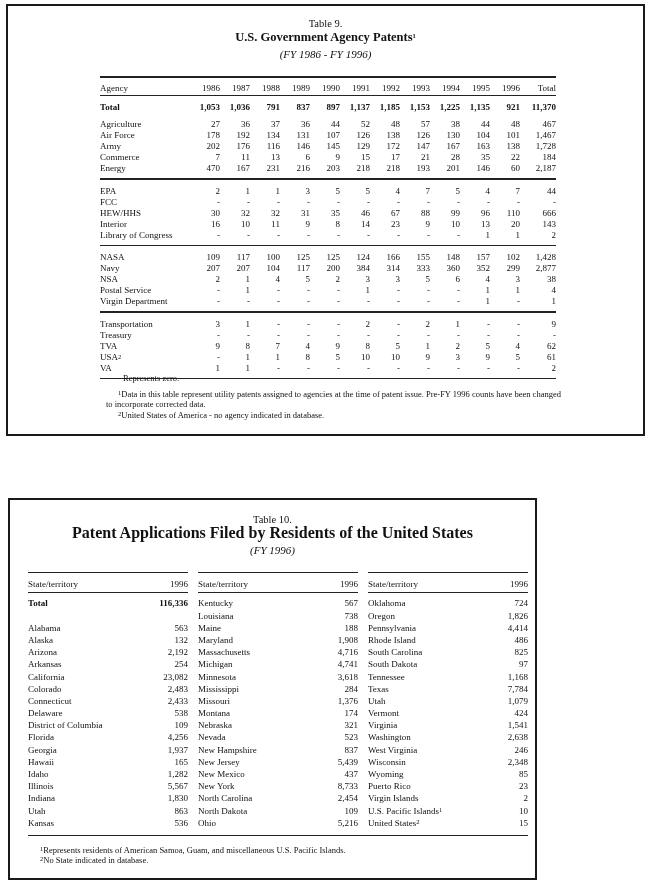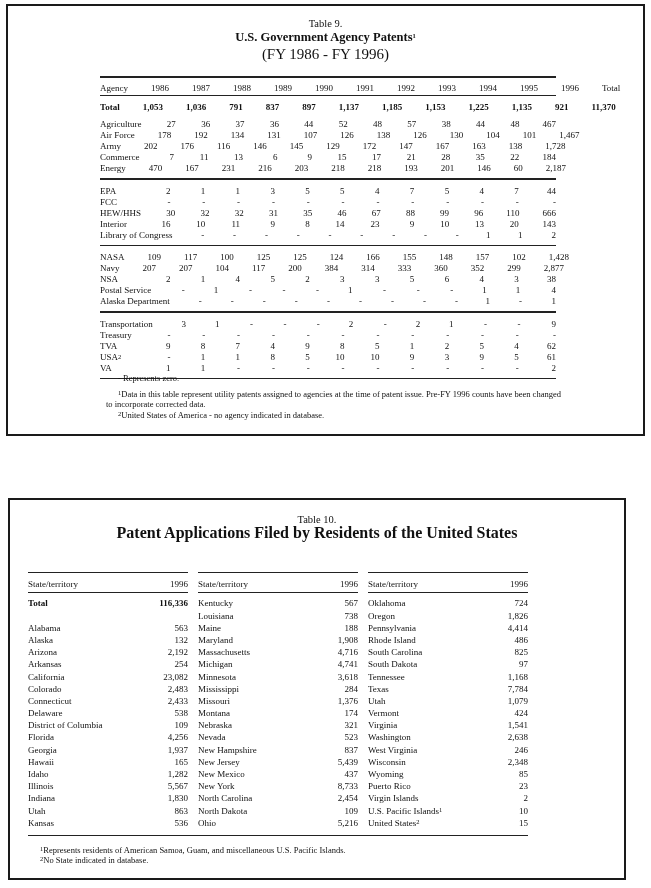--- a/index.html
+++ b/index.html
@@ -6,33 +6,33 @@
   body {
     width: 651px; height: 888px; position: relative; overflow: hidden;
     font-family: "Liberation Serif", "DejaVu Serif", serif; color: #111;
   }
   .panel {
     position: absolute; background: #fff;
     border: 2px solid #1a1a1a;
     box-sizing: border-box;
   }
   #t9 { left: 6px; top: 4px; width: 639px; height: 432px; }
-  #t10 { left: 8px; top: 498px; width: 618px; height: 382px; }
+  #t10 { left: 8px; top: 498px; width: 529px; height: 382px; }
 
   .caption { text-align: center; font-size: 10.5px; line-height: 12px; }
   .title { text-align: center; font-weight: bold; font-size: 12.5px; line-height: 14px; }
-  .subtitle { text-align: center; font-size: 15px; line-height: 12px; }
+  .subtitle { text-align: center; font-size: 11px; line-height: 12px; font-style: italic; }
   sup { font-size: 6.5px; vertical-align: top; position: relative; top: -1px; }
 
   
   #t9 .caption { margin-top: 12px; }
   #t9 .subtitle { margin-top: 4px; }
   .t9wrap { position: absolute; left: 92px; top: 70px; width: 456px; font-size: 9px; }
   .rule { height: 1.5px; background: #222; }
-  .t9row { display: flex; height: 11px; line-height: 11px; white-space: nowrap; gap: 23px; }
+  .t9row { display: flex; height: 11px; line-height: 11px; white-space: nowrap; }
   .t9row .lbl { width: 90px; text-align: left; }
   .t9row .c { width: 30px; text-align: right; }
   .t9row .c.tot { width: 36px; }
   .t9row.bold { font-weight: bold; }
   .t9hdr { height: 14px; line-height: 14px; margin-top: 3px; }
   .gap4 { height: 4px; }
   .gap6 { height: 6px; }
   .notes { position: absolute; left: 98px; top: 367px; width: 460px; font-size: 8.5px; line-height: 10.5px; }
   .notes p { margin: 0; }
   .notes .n0 { margin-left: 12px; margin-bottom: 5px; }
@@ -307,21 +307,21 @@
           <span class="c">-</span>
           <span class="c">1</span>
           <span class="c">-</span>
           <span class="c">-</span>
           <span class="c">-</span>
           <span class="c">1</span>
           <span class="c">1</span>
           <span class="c tot">4</span>
         </div>
         <div class="t9row">
-          <span class="lbl">Alaska Department</span>
+          <span class="lbl">Virgin Department</span>
           <span class="c">-</span>
           <span class="c">-</span>
           <span class="c">-</span>
           <span class="c">-</span>
           <span class="c">-</span>
           <span class="c">-</span>
           <span class="c">-</span>
           <span class="c">-</span>
           <span class="c">-</span>
           <span class="c">1</span>
@@ -414,20 +414,21 @@
   <div class="notes">
     <p class="n0">- Represents zero.</p>
     <p class="ind"><sup>1</sup><span>Data in this table represent utility patents assigned to agencies at the time of patent issue. Pre-FY 1996 counts have been changed to incorporate corrected data.</span></p>
     <p class="ind"><sup>2</sup><span>United States of America - no agency indicated in database.</span></p>
   </div>
 </div>
 
 <div class="panel" id="t10">
   <div class="caption">Table 10.</div>
   <div class="title">Patent Applications Filed by Residents of the United States</div>
+  <div class="subtitle">(FY 1996)</div>
 
   <div class="cols" id="t10-cols">
       <div class="col">
         <div class="rule"></div>
         <div class="hdr">
           <span>State/territory</span>
           <span>1996</span>
         </div>
         <div class="rule"></div>
         <div class="gap"></div>

